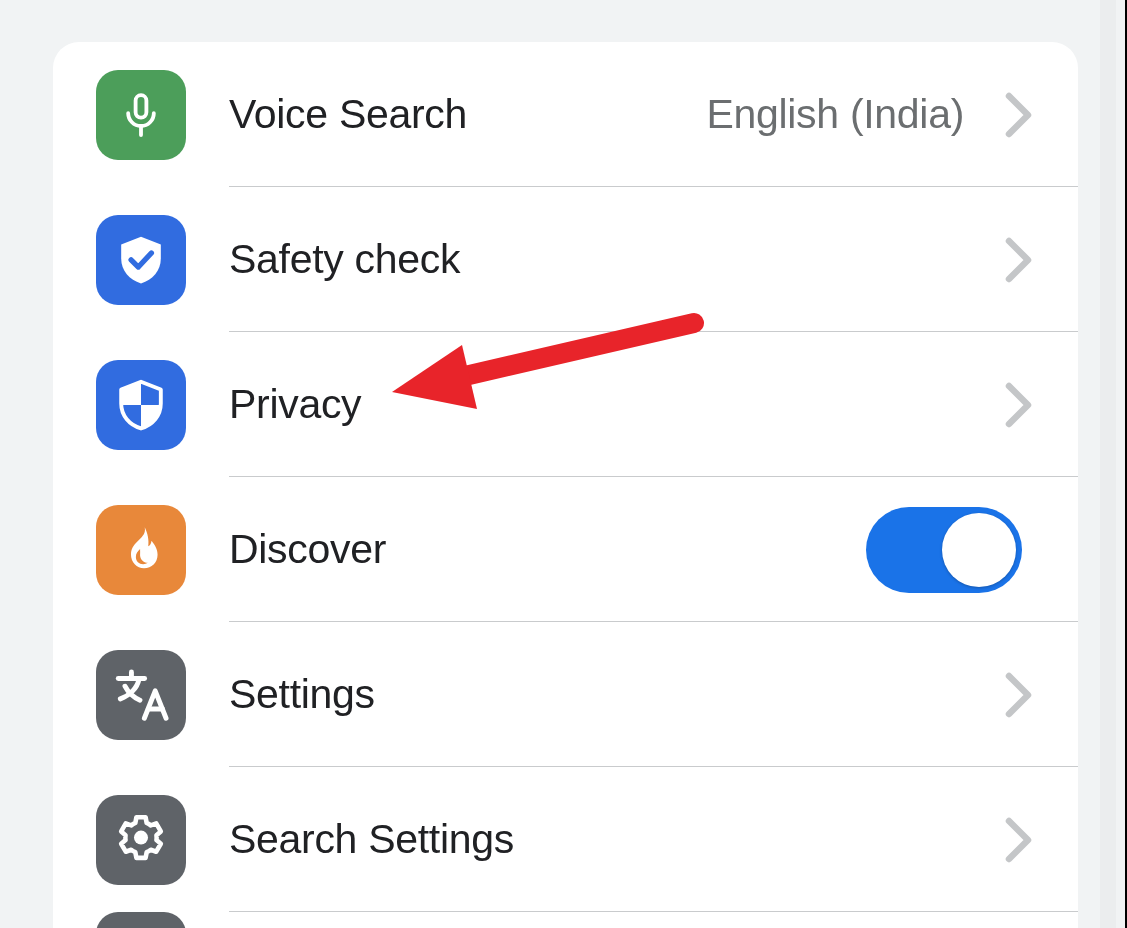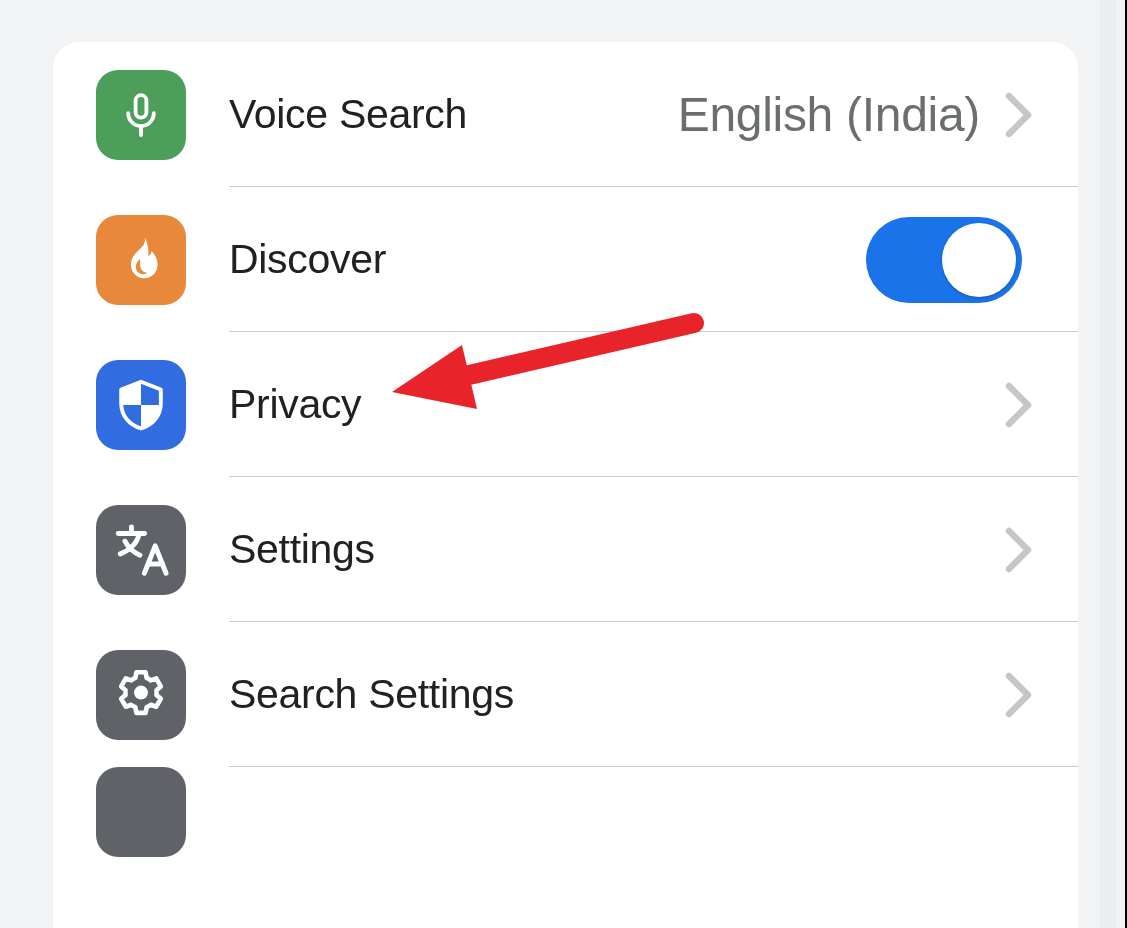--- a/index.html
+++ b/index.html
@@ -100,25 +100,25 @@
 
   .row-label {
     font-size: 41px;
     color: #202124;
     letter-spacing: -0.3px;
     white-space: nowrap;
     flex: 1 1 auto;
   }
 
   .row-value {
-    font-size: 48px;
+    font-size: 41px;
     color: #6b6e70;
     letter-spacing: -0.3px;
     white-space: nowrap;
-    margin-right: 16px;
+    margin-right: 32px;
   }
 
   .chevron {
     width: 46px;
     min-width: 46px;
     margin-right: 36px;
     display: flex;
     align-items: center;
     justify-content: center;
   }
@@ -188,33 +188,35 @@
         <div class="row-label">Voice Search</div>
         <div class="row-value">English (India)</div>
         <div class="chevron">
           <svg width="32" height="50" viewBox="0 0 32 50" fill="none">
             <path d="M6 6 L25 25 L6 44" stroke="#c4c6c8" stroke-width="6.5" stroke-linecap="round" stroke-linejoin="round"></path>
           </svg>
         </div>
         <div class="divider"></div>
       </div>
 
-
-      <div class="row">
-        <div class="icon-slot">
-          <div class="app-icon" style="background:#e8883a;">
-            <svg width="56" height="56" viewBox="0 0 24 24">
-              <path d="M13.6 2.3c.5 2.6-.9 3.9-2.4 5.3-1.7 1.6-3.5 3.3-3.5 6.3 0 3.4 2.5 5.9 5.6 5.9 3.3 0 5.8-2.4 5.8-5.8 0-2.6-1.3-4.4-2.6-6-.1 1.1-.6 2-1.4 2.4.4-2.6-.3-5.7-1.5-8.1z" fill="#ffffff"></path>
-              <path d="M11.6 11.6c-1 .9-1.8 2-1.8 3.4 0 1.8 1.4 3.1 3.1 3.1.8 0 1.5-.2 2-.6-1.9-.2-3.2-1.5-3.3-3.3 0-.9.1-1.8 0-2.6z" fill="#e8883a"></path>
-            </svg>
-          </div>
-        </div>
-        <div class="row-label">Discover</div>
-        <div class="toggle">
-          <div class="knob"></div>
+      <div class="row">
+        <div class="icon-slot">
+          <div class="app-icon" style="background:#316ce0;">
+            <svg width="58" height="58" viewBox="0 0 24 24">
+              <path d="M12 2.4 L20.2 5.6 V11.4 C20.2 16.4 16.8 20.3 12 21.7 C7.2 20.3 3.8 16.4 3.8 11.4 V5.6 Z" fill="#ffffff"></path>
+              <path d="M7.9 11.9 L10.9 14.9 L16.3 9.1" stroke="#316ce0" stroke-width="2.2" stroke-linecap="round" stroke-linejoin="round" fill="none"></path>
+            </svg>
+          </div>
+        </div>
+        <div class="row-label">Safety check</div>
+        <div class="row-value"></div>
+        <div class="chevron">
+          <svg width="32" height="50" viewBox="0 0 32 50" fill="none">
+            <path d="M6 6 L25 25 L6 44" stroke="#c4c6c8" stroke-width="6.5" stroke-linecap="round" stroke-linejoin="round"></path>
+          </svg>
         </div>
         <div class="divider"></div>
       </div>
 
       <div class="row">
         <div class="icon-slot">
           <div class="app-icon" style="background:#316ce0;">
             <svg width="58" height="58" viewBox="0 0 24 24">
               <defs>
                 <clipPath id="shieldClip">
@@ -235,20 +237,36 @@
         <div class="chevron">
           <svg width="32" height="50" viewBox="0 0 32 50" fill="none">
             <path d="M6 6 L25 25 L6 44" stroke="#c4c6c8" stroke-width="6.5" stroke-linecap="round" stroke-linejoin="round"></path>
           </svg>
         </div>
         <div class="divider"></div>
       </div>
 
       <div class="row">
         <div class="icon-slot">
+          <div class="app-icon" style="background:#e8883a;">
+            <svg width="56" height="56" viewBox="0 0 24 24">
+              <path d="M13.6 2.3c.5 2.6-.9 3.9-2.4 5.3-1.7 1.6-3.5 3.3-3.5 6.3 0 3.4 2.5 5.9 5.6 5.9 3.3 0 5.8-2.4 5.8-5.8 0-2.6-1.3-4.4-2.6-6-.1 1.1-.6 2-1.4 2.4.4-2.6-.3-5.7-1.5-8.1z" fill="#ffffff"></path>
+              <path d="M11.6 11.6c-1 .9-1.8 2-1.8 3.4 0 1.8 1.4 3.1 3.1 3.1.8 0 1.5-.2 2-.6-1.9-.2-3.2-1.5-3.3-3.3 0-.9.1-1.8 0-2.6z" fill="#e8883a"></path>
+            </svg>
+          </div>
+        </div>
+        <div class="row-label">Discover</div>
+        <div class="toggle">
+          <div class="knob"></div>
+        </div>
+        <div class="divider"></div>
+      </div>
+
+      <div class="row">
+        <div class="icon-slot">
           <div class="app-icon" style="background:#5f6368;">
             <svg width="62" height="62" viewBox="0 0 24 24">
               <path d="M3.2 5.6h10.2" stroke="#ffffff" stroke-width="1.9" stroke-linecap="round"></path>
               <path d="M8.3 3.1v2.5" stroke="#ffffff" stroke-width="1.9" stroke-linecap="round"></path>
               <path d="M11.2 5.9c-.6 3.3-3.4 6.2-7.2 7.6" stroke="#ffffff" stroke-width="1.9" stroke-linecap="round" fill="none"></path>
               <path d="M5.8 8.6c1.3 2.6 3.4 4.4 5.8 5.4" stroke="#ffffff" stroke-width="1.9" stroke-linecap="round" fill="none"></path>
               <path d="M13.3 21 L17.5 10.4 L21.7 21" stroke="#ffffff" stroke-width="1.9" stroke-linecap="round" stroke-linejoin="round" fill="none"></path>
               <path d="M14.8 17.4h5.5" stroke="#ffffff" stroke-width="1.9" stroke-linecap="round"></path>
             </svg>
           </div>

